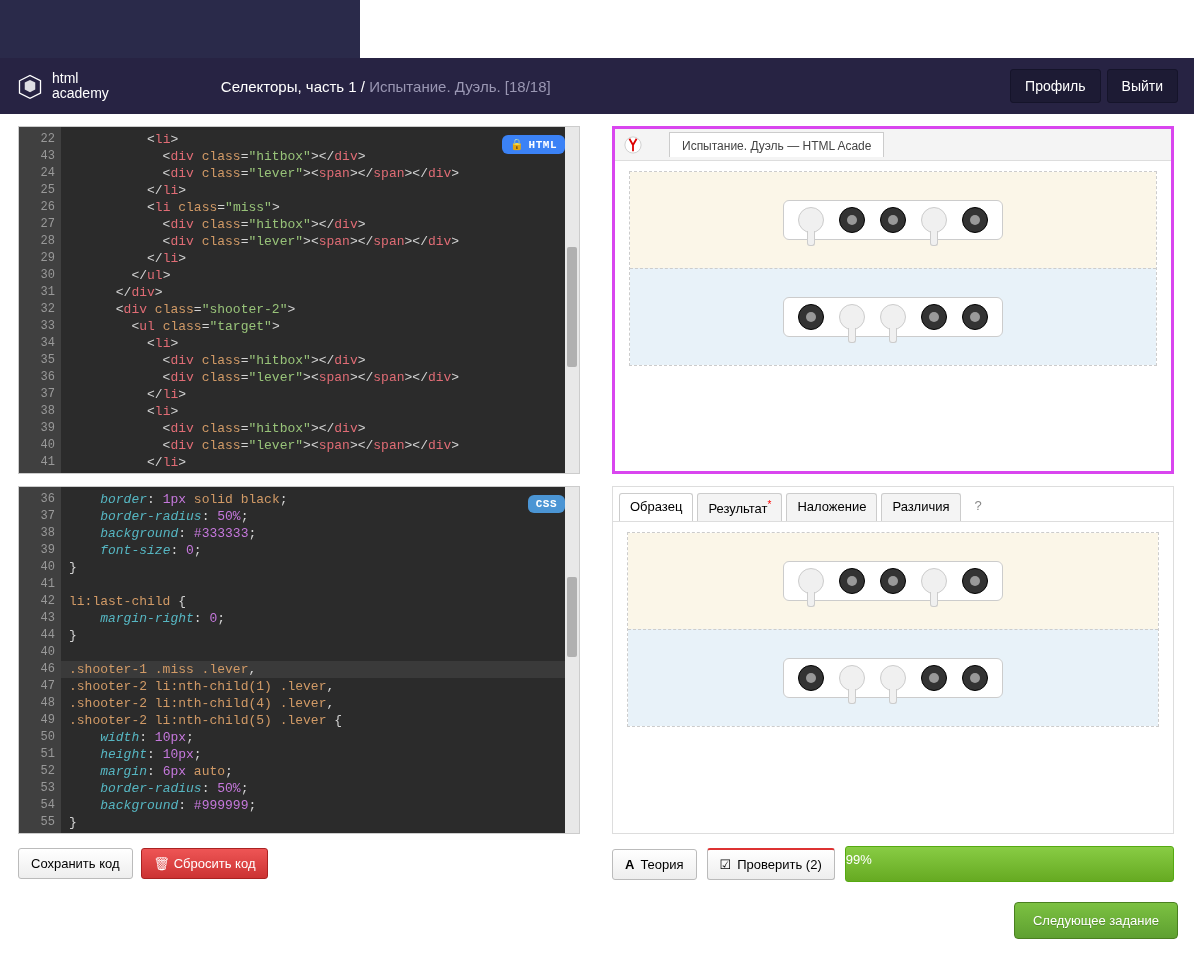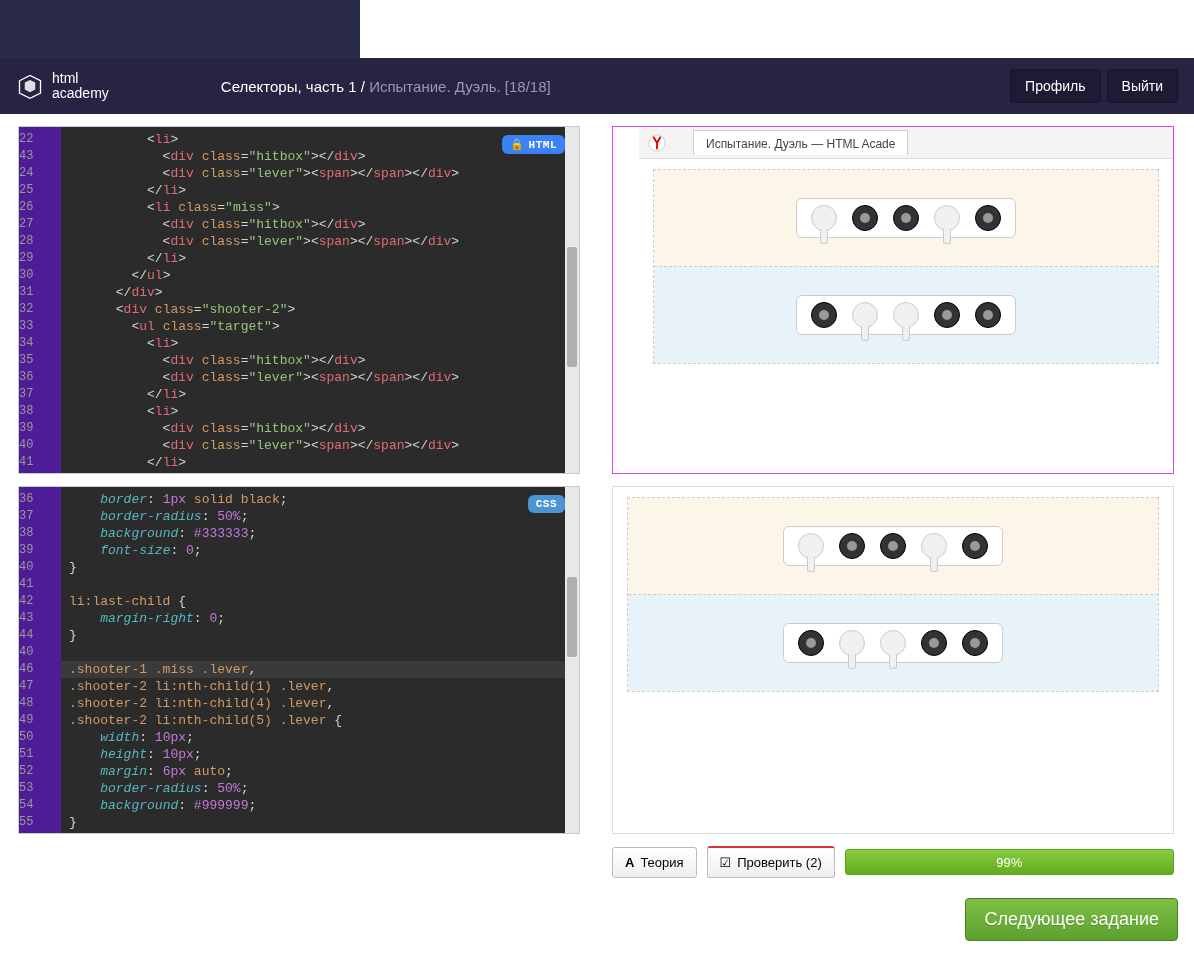--- a/index.html
+++ b/index.html
@@ -10,39 +10,39 @@
 .logo svg { width:28px; height:28px; }
 .breadcrumb { margin-left:112px; font-size:15px; color:#fff; }
 .breadcrumb .sub { color:#9a97b3; }
 .spacer { flex:1; }
 .hbtn { background:#1d1b34; border:1px solid #15142a; color:#fff; padding:8px 14px; border-radius:3px; margin-left:6px; cursor:pointer; font-size:14px; }
 .workspace { display:flex; gap:32px; padding:12px 18px; }
 .left-col { width:562px; }
 .right-col { width:562px; }
 .editor { height:348px; border:1px solid #ccc; background:#2b2b2b; position:relative; color:#d3d3d3; font-family:Consolas,'Courier New',monospace; font-size:13px; display:flex; overflow:hidden; }
 .editor + .editor { margin-top:12px; }
-.gutter { width:42px; background:#4c1d95; color:#999; text-align:left; padding:4px 6px 4px 0; font-size:12px; line-height:17px; flex-shrink:0; }
+.gutter { width:42px; background:#404040; color:#999; text-align:right; padding:4px 6px 4px 0; font-size:12px; line-height:17px; flex-shrink:0; }
 .code { padding:4px 0 4px 8px; line-height:17px; white-space:pre; flex:1; overflow:hidden; }
 .code .line.hl { background:#3a3a3a; margin-left:-8px; padding-left:8px; }
 .tag { color:#e06c75; }
 .attr { color:#d19a66; }
 .str { color:#98c379; }
 .sel { color:#d19a66; }
 .prop { color:#56b6c2; font-style:italic; }
 .num { color:#c678dd; }
 .val { color:#d19a66; }
 .badge { position:absolute; top:8px; right:14px; background:#3b82f6; color:#fff; font-size:11px; font-weight:bold; padding:3px 8px; border-radius:6px; letter-spacing:0.5px; }
 .badge.css { background:#4b95d4; }
 .badge .lock { margin-right:4px; }
 .scroll-v { position:absolute; right:0; top:0; bottom:0; width:14px; background:#e8e8e8; }
 .scroll-thumb { position:absolute; right:2px; width:10px; background:#b0b0b0; border-radius:2px; }
 .left-btns { display:flex; gap:8px; margin-top:14px; }
 .btn { padding:7px 12px; border-radius:3px; border:1px solid #bbb; background:linear-gradient(#fff,#eee); cursor:pointer; font-size:13px; }
 .btn.danger { background:linear-gradient(#e55,#c33); color:#fff; border-color:#a22; }
-.preview { height:348px; border:1px solid #d946ef; background:#fff;padding-left:26px; }
+.preview { height:348px; border:3px solid #d946ef; background:#fff; }
 .preview .browser-tab { height:32px; background:#f4f4f4; border-bottom:1px solid #ddd; display:flex; align-items:center; gap:8px; padding-left:8px; }
 .preview .y-icon { width:20px; height:20px; display:flex; align-items:center; justify-content:center; }
 .preview .ptab { background:#fff; border:1px solid #ccc; border-bottom:none; padding:6px 12px 4px; font-size:12px; color:#444; margin-left:18px; }
 .preview-body { padding:10px 14px; }
 .panel2 { height:348px; border:1px solid #ddd; margin-top:12px; }
 .tabs { display:flex; gap:4px; padding:6px 6px 0; border-bottom:1px solid #ddd; font-size:13px; }
 .tab { padding:5px 10px; border:1px solid #ccc; border-bottom:none; background:#f4f4f4; border-radius:3px 3px 0 0; cursor:pointer; }
 .tab.active { background:#fff; }
 .tab.q { background:transparent; border:none; color:#888; }
 .sup { color:red; font-size:10px; vertical-align:super; }
@@ -52,22 +52,22 @@
 .shooter.s2 { background:#e8f2f9; border-top:1px dashed #ccc; }
 .target-bar { width:220px; height:40px; margin:0 auto; background:#fff; border:1px solid #ccc; border-radius:6px; display:flex; justify-content:space-around; align-items:center; padding:0 6px; }
 .disc { width:26px; height:26px; border-radius:50%; position:relative; }
 .disc.light { background:#f0f0f0; border:1px solid #ccc; }
 .disc.light::after { content:''; position:absolute; width:6px; height:14px; background:#f0f0f0; border:1px solid #ccc; border-top:none; left:50%; transform:translateX(-50%); bottom:-14px; border-radius:0 0 3px 3px; }
 .disc.dark { background:#333; border:1px solid #000; }
 .disc.dark::after { content:''; position:absolute; width:10px; height:10px; background:#999; border-radius:50%; top:50%; left:50%; transform:translate(-50%,-50%); }
 .bottom-row { display:flex; align-items:center; gap:10px; margin-top:12px; }
 .btnw { padding:7px 12px; border-radius:3px; border:1px solid #bbb; background:linear-gradient(#fff,#eee); cursor:pointer; font-size:13px; display:flex; align-items:center; gap:6px; }
 .btnw.redtop { border-top:2px solid #d33; }
-.progress { flex:1; height:26px; border-radius:3px; background:linear-gradient(#8c4,#6a2); color:#fff; text-align:center; line-height:26px; font-size:13px; border:1px solid #5a1; }
-.next-btn { float:right; margin:8px 16px 0 0; background:linear-gradient(#7cc142,#5ea030); color:#fff; border:1px solid #4a8020; padding:10px 18px; border-radius:4px; font-size:18px; cursor:pointer; text-shadow:0 1px 0 rgba(0,0,0,0.2); }
+.progress { flex:1; height:36px; border-radius:3px; background:linear-gradient(#8c4,#6a2); color:#fff; text-align:left; line-height:26px; font-size:13px; border:1px solid #5a1; }
+.next-btn { float:right; margin:8px 16px 0 0; background:linear-gradient(#7cc142,#5ea030); color:#fff; border:1px solid #4a8020; padding:10px 18px; border-radius:4px; font-size:13px; cursor:pointer; text-shadow:0 1px 0 rgba(0,0,0,0.2); }
 </style>
 </head>
 <body>
 
 <div class="top-bar"></div>
 
 <div class="header">
   <div class="logo">
     <svg viewBox="0 0 32 32">
         <path d="M4 10 L16 4 L28 10 L28 24 L16 30 L4 24 Z" fill="none" stroke="#fff" stroke-width="1.5"></path>
@@ -144,20 +144,24 @@
           <div>54</div>
           <div>55</div>
           <div>56</div>
         </div>
       <div class="code"><div class="line">    <span class="prop">border</span>: <span class="num">1px</span> <span class="val">solid</span> <span class="val">black</span>;</div><div class="line">    <span class="prop">border-radius</span>: <span class="num">50%</span>;</div><div class="line">    <span class="prop">background</span>: <span class="num">#333333</span>;</div><div class="line">    <span class="prop">font-size</span>: <span class="num">0</span>;</div><div class="line">}</div><div class="line"> </div><div class="line"><span class="sel">li:last-child</span> {</div><div class="line">    <span class="prop">margin-right</span>: <span class="num">0</span>;</div><div class="line">}</div><div class="line"> </div><div class="line hl"><span class="sel">.shooter-1 .miss .lever</span>,</div><div class="line"><span class="sel">.shooter-2 li:nth-child(1) .lever</span>,</div><div class="line"><span class="sel">.shooter-2 li:nth-child(4) .lever</span>,</div><div class="line"><span class="sel">.shooter-2 li:nth-child(5) .lever</span> {</div><div class="line">    <span class="prop">width</span>: <span class="num">10px</span>;</div><div class="line">    <span class="prop">height</span>: <span class="num">10px</span>;</div><div class="line">    <span class="prop">margin</span>: <span class="num">6px</span> <span class="val">auto</span>;</div><div class="line">    <span class="prop">border-radius</span>: <span class="num">50%</span>;</div><div class="line">    <span class="prop">background</span>: <span class="num">#999999</span>;</div><div class="line">}</div><div class="line"> </div></div>
       <div class="scroll-v">
           <div class="scroll-thumb" style="top:90px;height:80px"></div>
         </div>
     </div>
 
+    <div class="left-btns">
+      <button class="btn">Сохранить код</button>
+      <button class="btn danger"><span>🗑</span> <span>Сбросить код</span></button>
+    </div>
   </div>
 
   <div class="right-col">
 
     <div class="preview">
       <div class="browser-tab">
         <span class="y-icon">
             <svg width="18" height="18" viewBox="0 0 20 20">
               <circle cx="10" cy="10" r="9" fill="#fff" stroke="#ccc"></circle>
               <path d="M10 10 L6 3 M10 10 L14 3 M10 10 L10 17" stroke="#d00" stroke-width="2" fill="none"></path>
@@ -183,20 +187,27 @@
                 <div class="disc light"></div>
                 <div class="disc dark"></div>
                 <div class="disc dark"></div>
               </div>
             </div>
         </div>
       </div>
     </div>
 
     <div class="panel2">
+      <div class="tabs">
+        <div class="tab active">Образец</div>
+        <div class="tab"><span>Результат</span><span class="sup">*</span></div>
+        <div class="tab">Наложение</div>
+        <div class="tab">Различия</div>
+        <div class="tab q">?</div>
+      </div>
       <div style="padding:10px 14px">
         <div class="shooting-area">
           <div class="shooter s1">
               <div class="target-bar" id="sm-s1">
                 <div class="disc light"></div>
                 <div class="disc dark"></div>
                 <div class="disc dark"></div>
                 <div class="disc light"></div>
                 <div class="disc dark"></div>
               </div>

